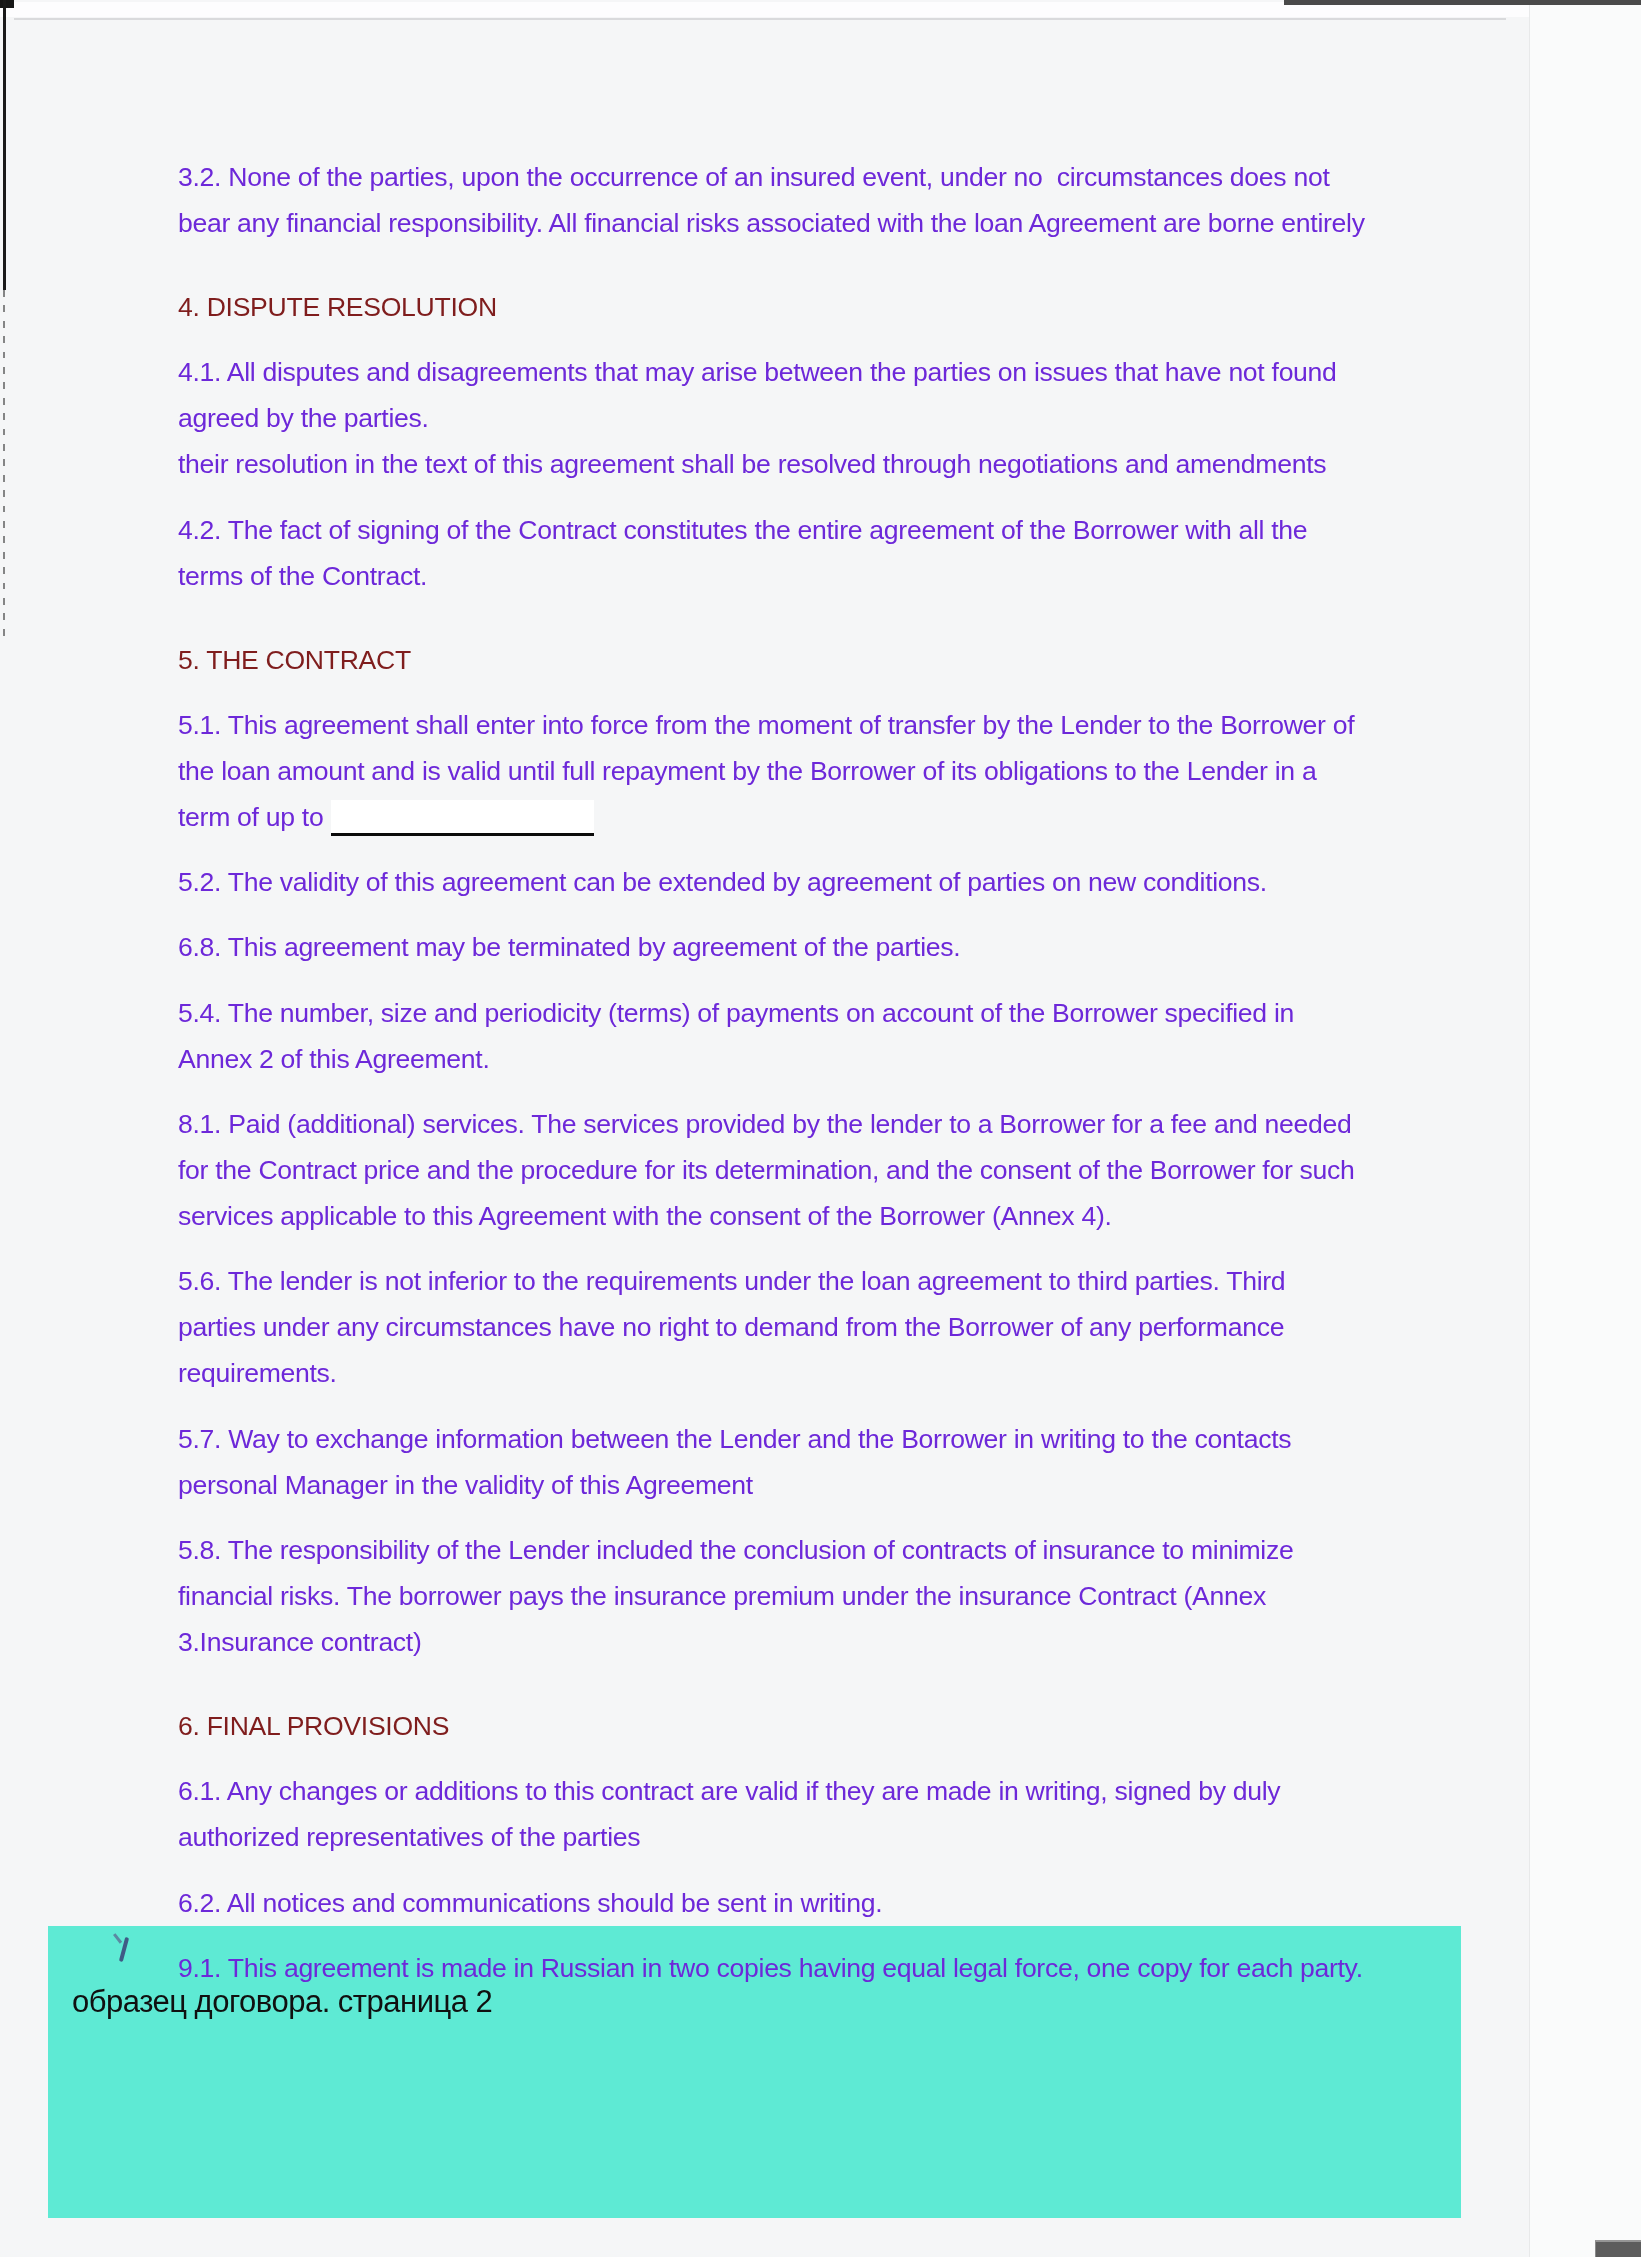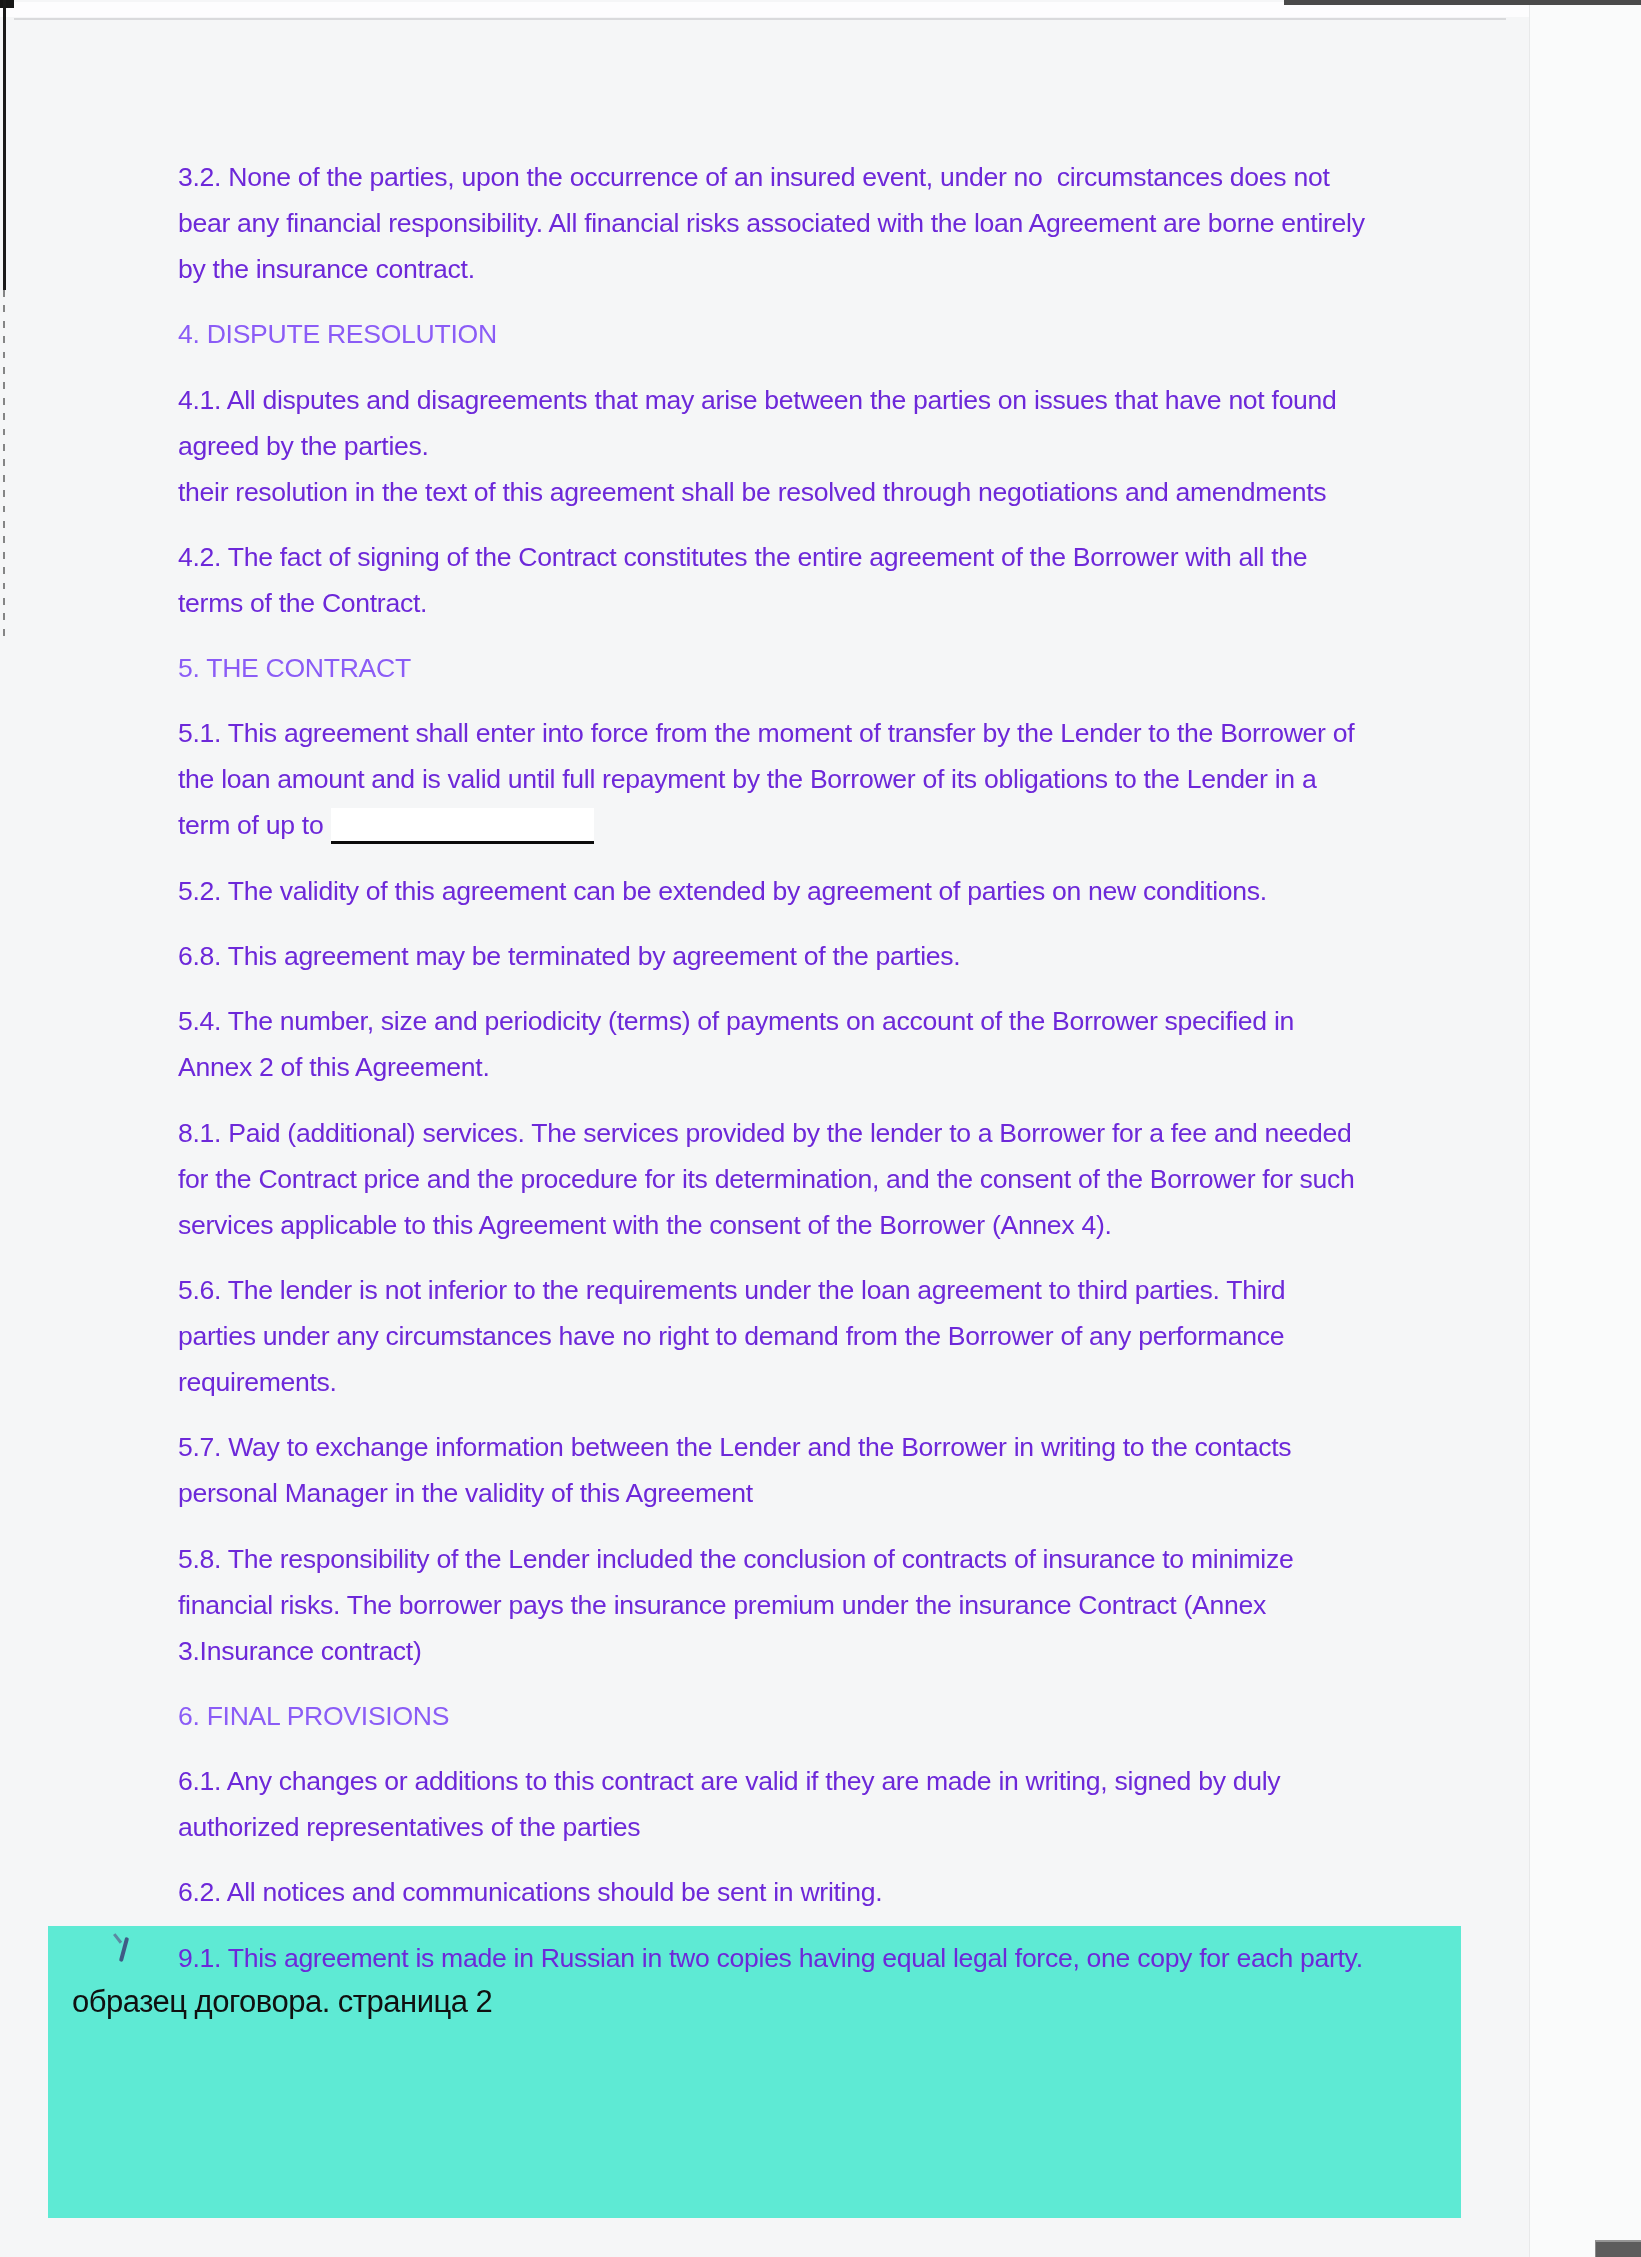--- a/index.html
+++ b/index.html
@@ -50,21 +50,21 @@
   .content {
     position: absolute; left: 178px; top: 154px; width: 1313px; z-index: 2;
   }
   .block { margin: 0 0 19.3px 0; }
   .line {
     white-space: pre;
     font-size: 26.6px; line-height: 46px; height: 46px;
     letter-spacing: -0.3px;
     color: #6d28d9;
   }
-  .heading .line { color: #8b5cf6; }
+  .heading .line { color: #7f1d1d; margin-top: 38px; }
 
   
   .blank {
     display: inline-block;
     width: 263px; height: 33px;
     margin-left: 7.7px;
     background: #ffffff;
     border-bottom: 3.9px solid #0b0b0b;
     vertical-align: -9.7px;
   }
@@ -109,21 +109,20 @@
   <div class="top-edge-line"></div>
   <div class="top-right-bar"></div>
   <div class="top-left-blob"></div>
   <div class="left-scan-line-solid"></div>
   <div class="left-scan-line-faint"></div>
 
   <div class="content" id="content">
       <div class="block paragraph">
         <div class="line">3.2. None of the parties, upon the occurrence of an insured event, under no  circumstances does not</div>
         <div class="line">bear any financial responsibility. All financial risks associated with the loan Agreement are borne entirely</div>
-        <div class="line">by the insurance contract.</div>
       </div>
       <div class="block heading">
         <div class="line">4. DISPUTE RESOLUTION</div>
       </div>
       <div class="block paragraph">
         <div class="line">4.1. All disputes and disagreements that may arise between the parties on issues that have not found</div>
         <div class="line">agreed by the parties.</div>
         <div class="line">their resolution in the text of this agreement shall be resolved through negotiations and amendments</div>
       </div>
       <div class="block paragraph">

